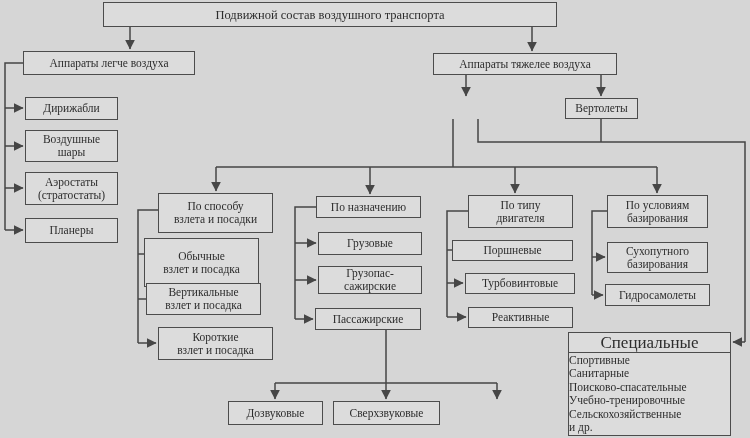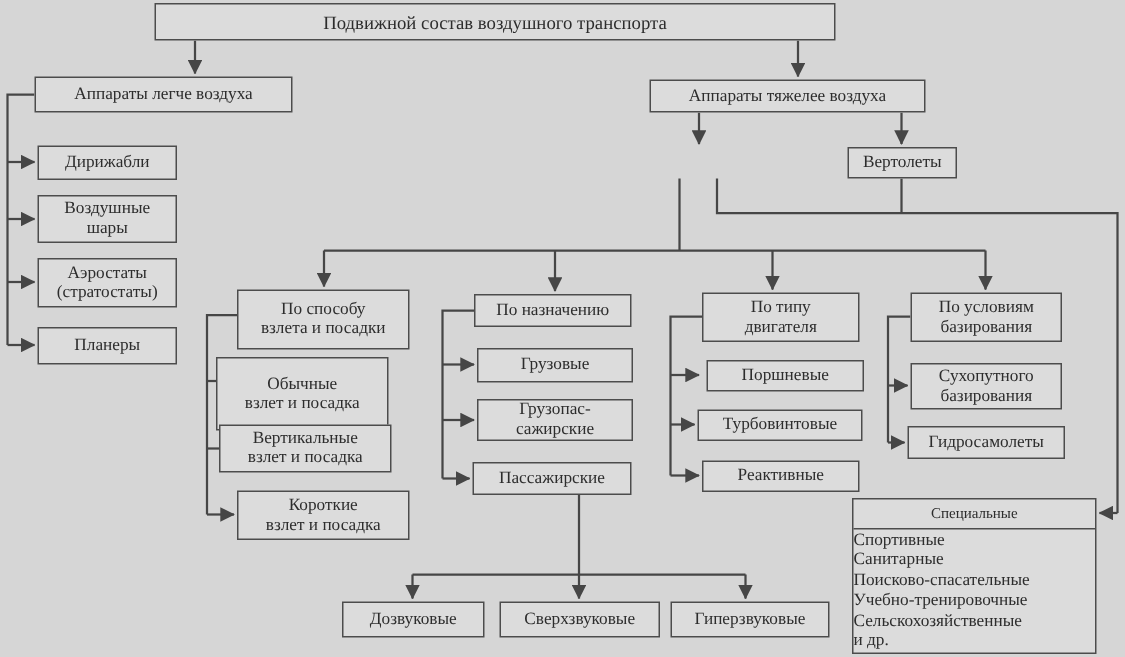--- a/index.html
+++ b/index.html
@@ -21,21 +21,21 @@
   .connectors { position:absolute; left:0; top:0; }
   .special-group {
     position:absolute; box-sizing:border-box;
     border:1.5px solid #4c4c4c; background:#dcdcdc;
     left:568px; top:332px; width:163px; height:104px;
   }
   .special-header {
     box-sizing:border-box; height:20px;
     border-bottom:1.5px solid #4c4c4c;
     display:flex; align-items:center; justify-content:center;
-    font-size:10px;
+    font-size:17px;
   }
   .special-list {
     padding-top:1px; text-align:left;
     font-size:11.5px; line-height:13.4px;
   }
 </style>
 </head>
 <body>
 
 <div class="canvas">
@@ -113,21 +113,21 @@
 взлет и посадка</div>
 
   <div class="box" style="left:316px;top:196px;width:105px;height:22px">По назначению</div>
   <div class="box" style="left:318px;top:232px;width:104px;height:23px">Грузовые</div>
   <div class="box" style="left:318px;top:266px;width:104px;height:28px">Грузопас-
 сажирские</div>
   <div class="box" style="left:315px;top:308px;width:106px;height:22px">Пассажирские</div>
 
   <div class="box" style="left:468px;top:195px;width:105px;height:33px">По типу
 двигателя</div>
-  <div class="box" style="left:471px;top:240px;width:105px;height:21px">Поршневые</div>
+  <div class="box" style="left:452px;top:240px;width:121px;height:21px">Поршневые</div>
   <div class="box" style="left:465px;top:273px;width:110px;height:21px">Турбовинтовые</div>
   <div class="box" style="left:468px;top:307px;width:105px;height:21px">Реактивные</div>
 
   <div class="box" style="left:607px;top:195px;width:101px;height:33px">По условиям
 базирования</div>
   <div class="box" style="left:607px;top:242px;width:101px;height:31px">Сухопутного
 базирования</div>
   <div class="box" style="left:605px;top:284px;width:105px;height:22px">Гидросамолеты</div>
 
   <div class="special-group">
@@ -137,15 +137,14 @@
         <div>Санитарные</div>
         <div>Поисково-спасательные</div>
         <div>Учебно-тренировочные</div>
         <div>Сельскохозяйственные</div>
         <div>и др.</div>
       </div>
   </div>
 
   <div class="box" style="left:228px;top:401px;width:95px;height:24px">Дозвуковые</div>
   <div class="box" style="left:333px;top:401px;width:107px;height:24px">Сверхзвуковые</div>
-  <div class="box" style="left:447px;top:401px;width:106px;height:24px">Гиперзвуковые</div>
 
 </div>
 
 </body></html>

